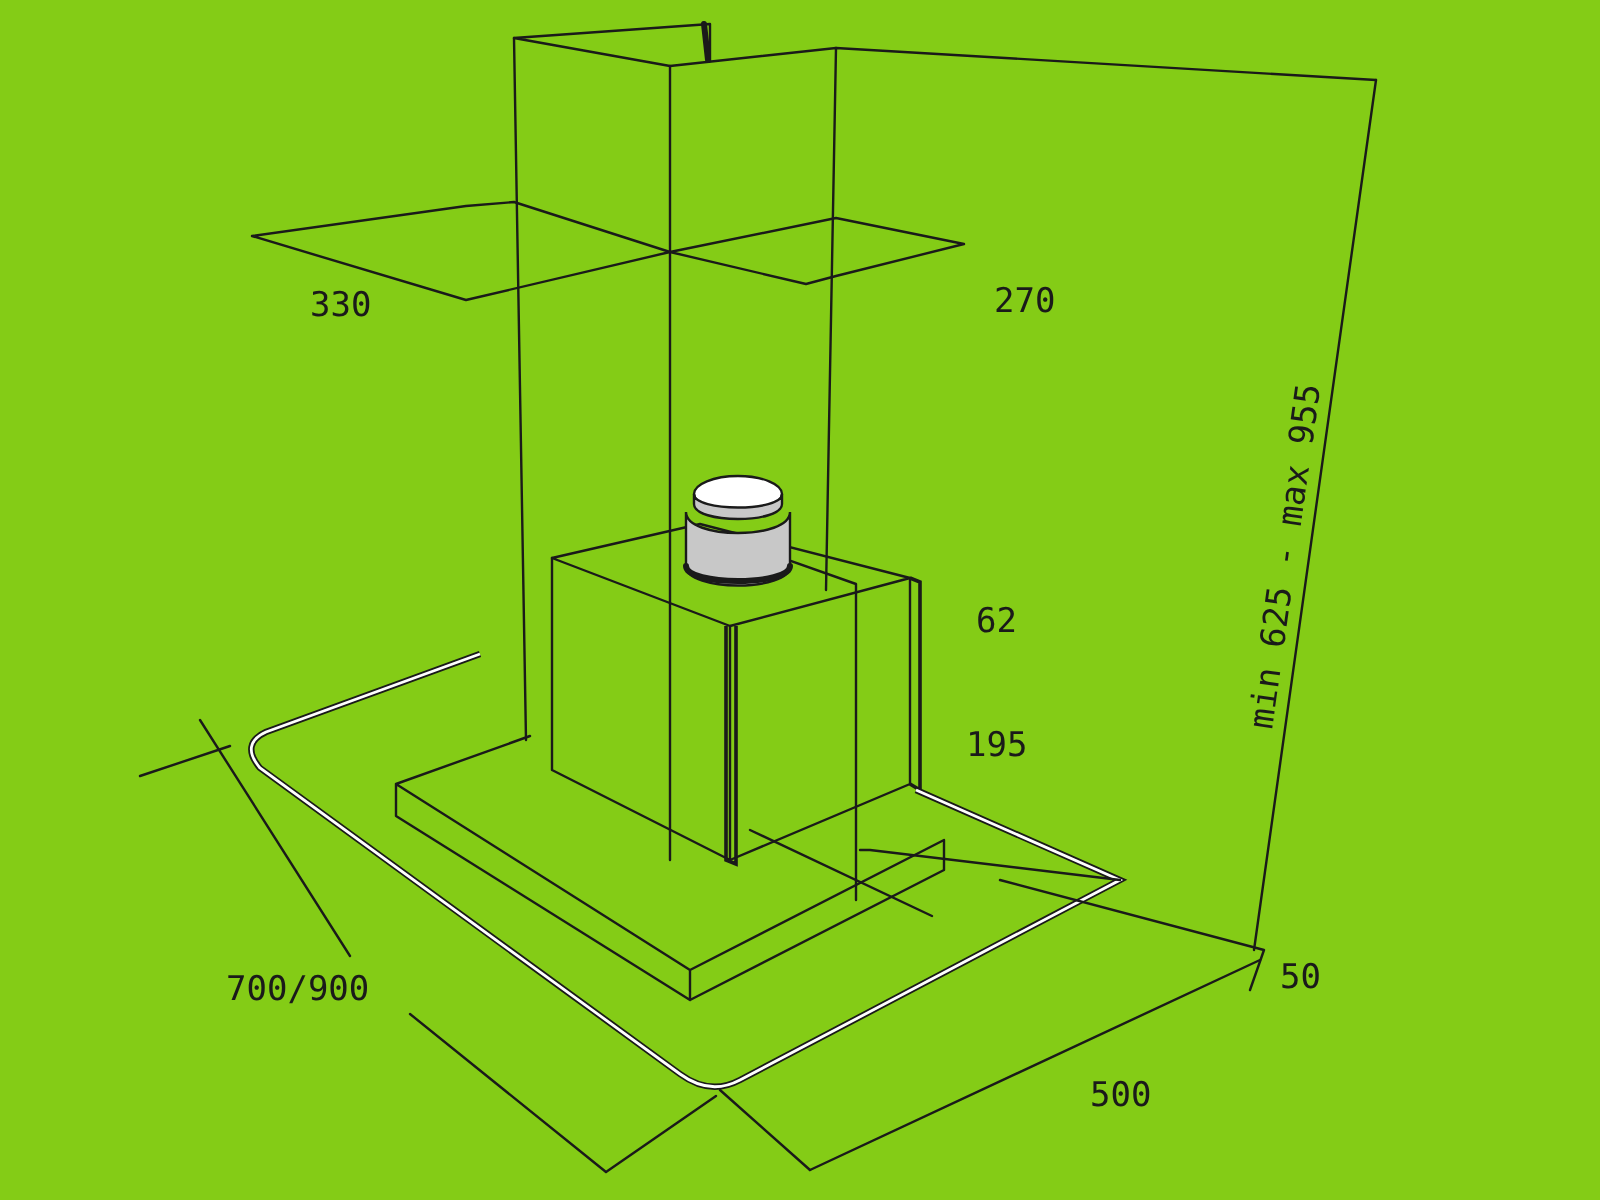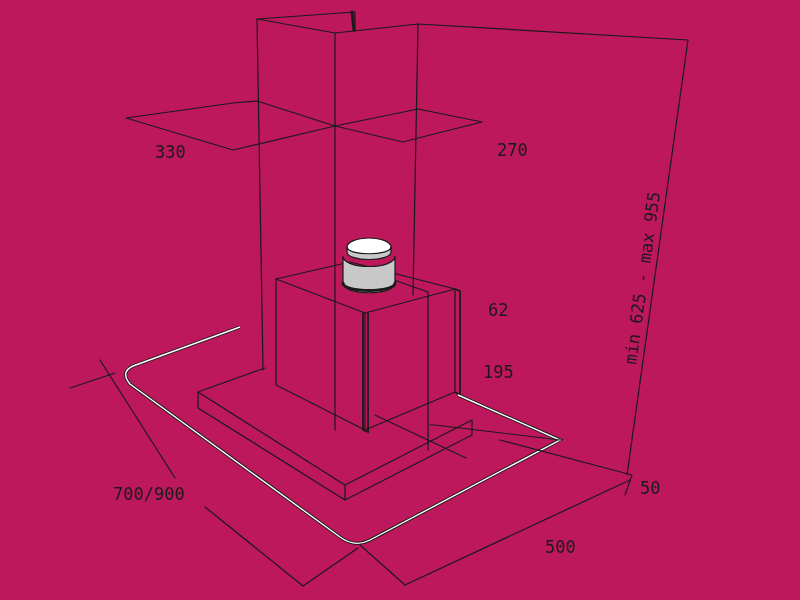--- a/index.html
+++ b/index.html
@@ -1,16 +1,16 @@
 <!DOCTYPE html>
 <html><head>
 <meta charset="utf-8">
 <style>
   html,body{margin:0;padding:0;background:#fff;}
-  #stage{position:relative;width:800px;height:600px;overflow:hidden;background:#be185d;}
+  #stage{position:relative;width:800px;height:600px;overflow:hidden;background:#84cc16;}
   svg{position:absolute;left:0;top:0;}
   .ln{fill:none;stroke:#1a1a1a;stroke-width:1.2;stroke-linejoin:round;stroke-linecap:round;}
   .thk{fill:none;stroke:#1a1a1a;stroke-width:1.8;}
   .dbl{fill:none;stroke:#1a1a1a;stroke-width:3.2;}
   .dbl2{fill:none;stroke:#fff;stroke-width:1.4;}
   .grey{fill:#c8c8c8;stroke:#1a1a1a;stroke-width:1.2;}
   .lbl{font-family:"DejaVu Sans Mono","Liberation Mono",monospace;font-size:17px;fill:#1a1a1a;}
 </style>
 </head>
 <body>

